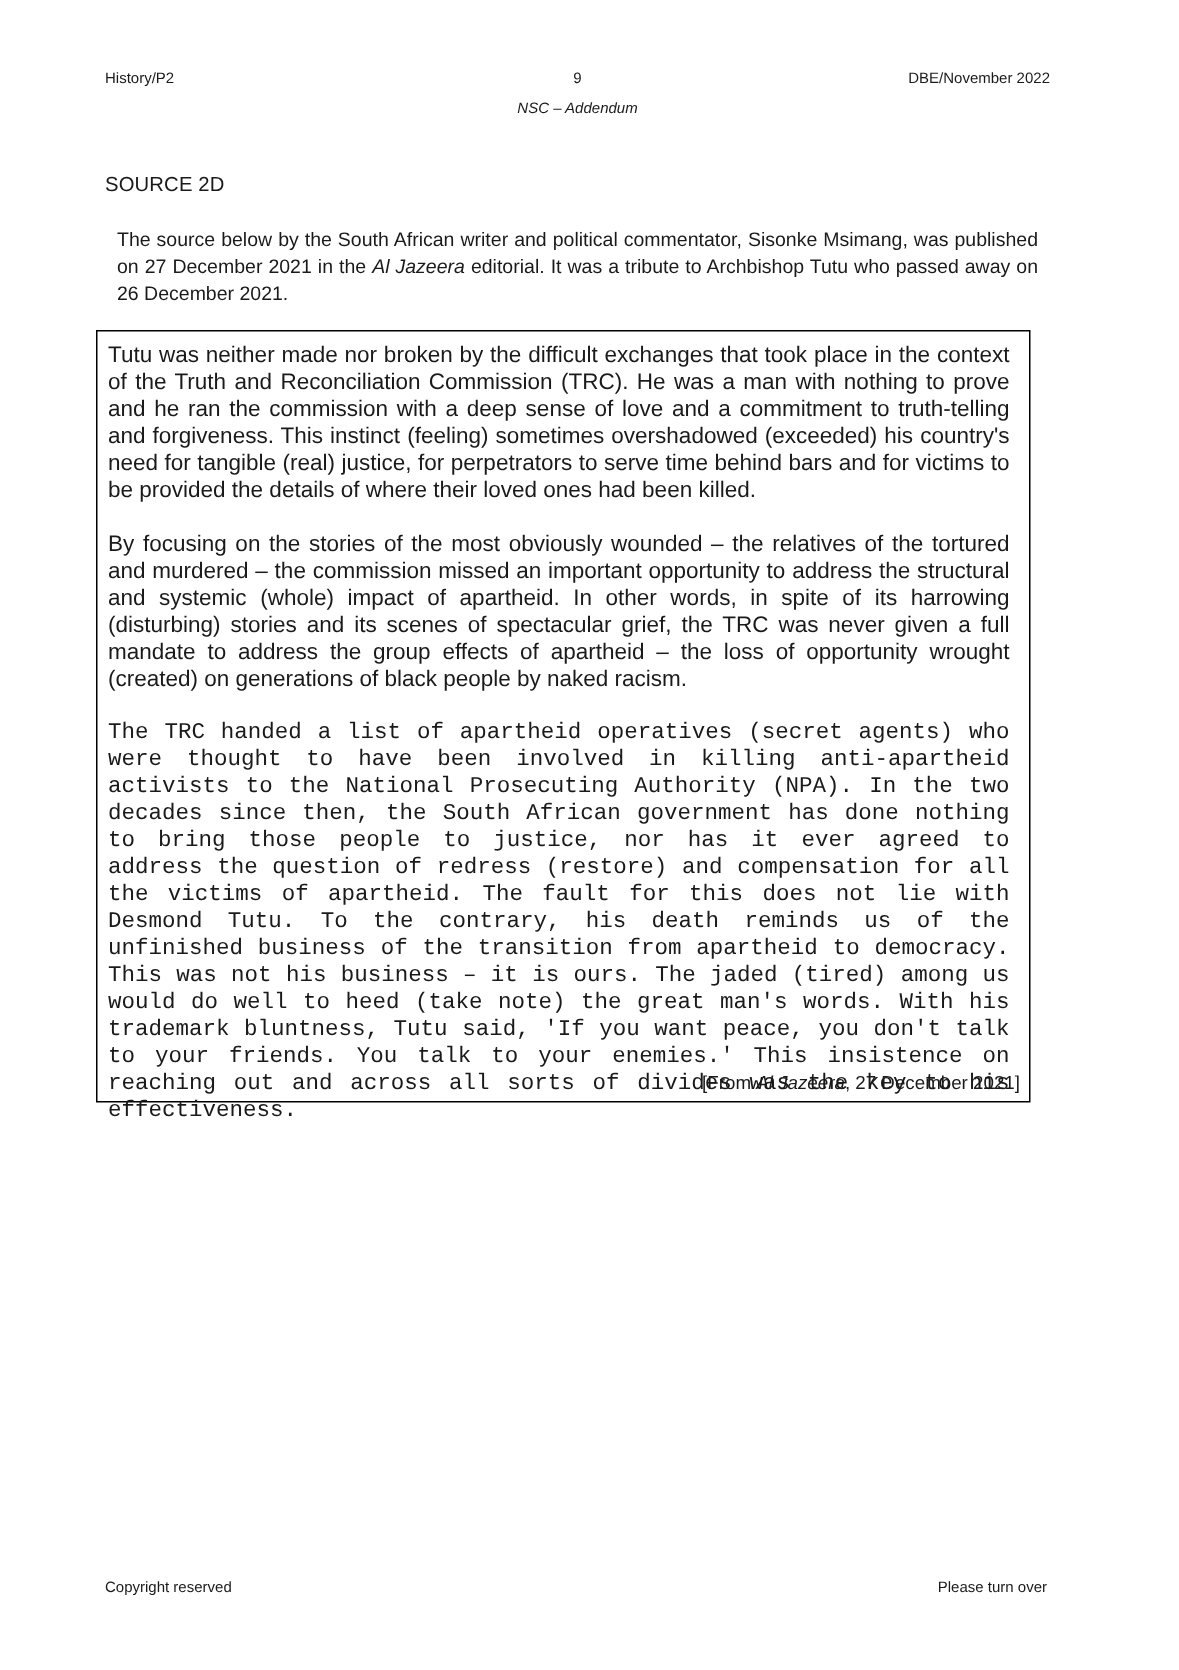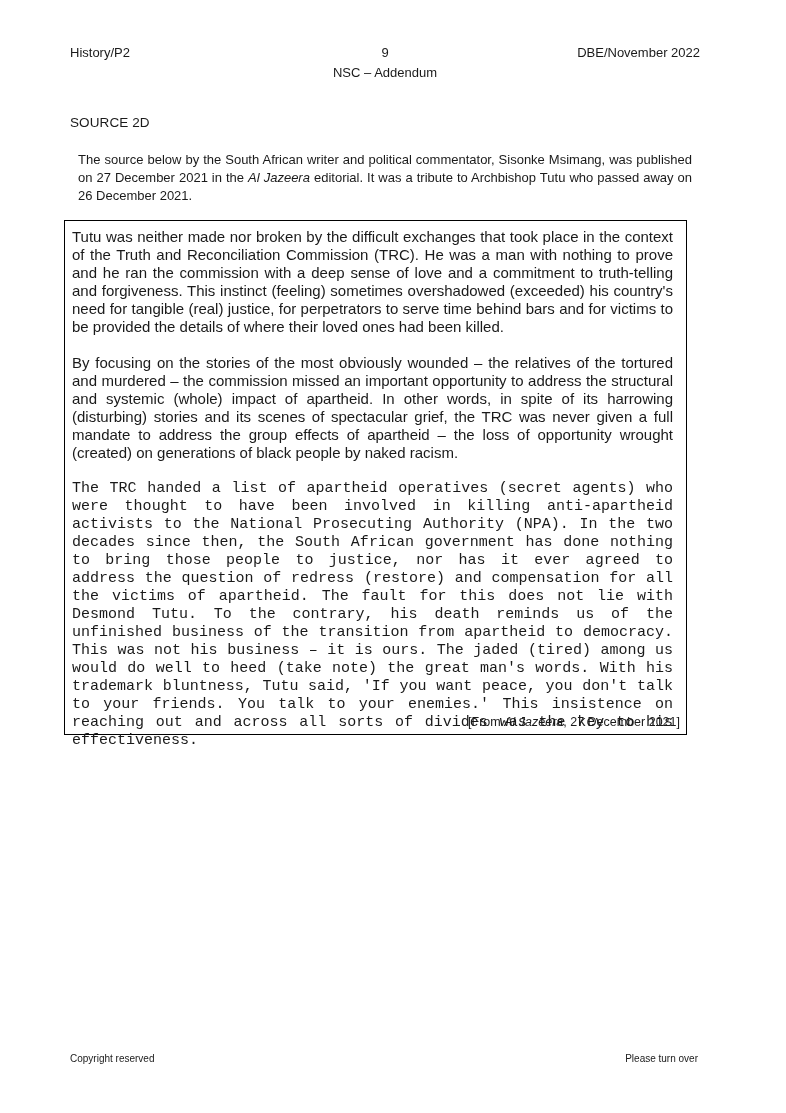--- a/index.html
+++ b/index.html
@@ -30,21 +30,21 @@
     left: 70px;
     top: 44px;
     width: 630px;
     height: 40px;
   }
   .header-row {
     position: relative;
     width: 100%;
     height: 17px;
     line-height: 17px;
-    font-size: 13px;
+    font-size: 10px;
   }
   .hdr-left {
     position: absolute;
     left: 0;
     top: 0;
     white-space: nowrap;
   }
   .hdr-center {
     position: absolute;
     left: 0;
@@ -54,20 +54,21 @@
     white-space: nowrap;
   }
   .hdr-right {
     position: absolute;
     right: 0;
     top: 0;
     white-space: nowrap;
   }
   .header-row.second {
     margin-top: 3px;
+    font-style: italic;
   }
 
   
   .source-heading {
     position: absolute;
     left: 70px;
     top: 115px;
     font-size: 13.5px;
     font-weight: normal;
     letter-spacing: 0.1px;

